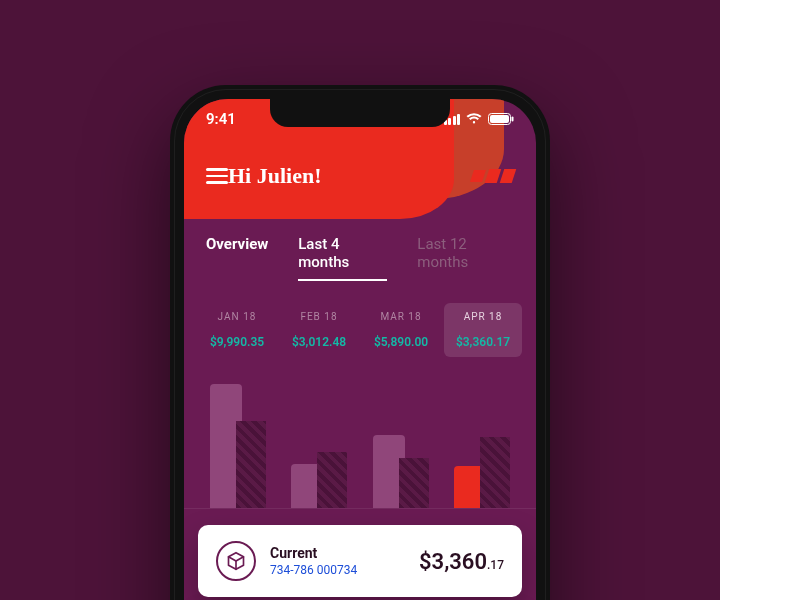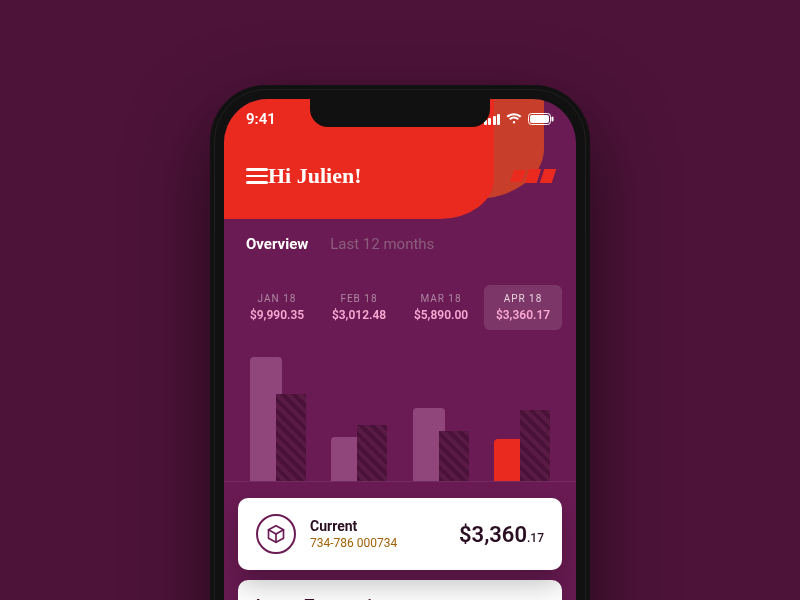--- a/index.html
+++ b/index.html
@@ -1,19 +1,19 @@
 <!DOCTYPE html>
 <html><head>
 <meta charset="utf-8">
 <style>
   * { margin: 0; padding: 0; box-sizing: border-box; }
   body { font-family: -apple-system, BlinkMacSystemFont, "Segoe UI", Roboto, sans-serif; }
 
   .stage {
-    width: 800px; height: 600px;
+    width: 720px; height: 600px;
     background: #4d1339;
     position: relative;
     overflow: hidden;
     display: flex; align-items: center; justify-content: center;
   }
 
   .phone {
     width: 380px; height: 770px;
     background: #111;
     border-radius: 56px;
@@ -88,41 +88,41 @@
     z-index:5;
   }
   .menu { display:flex; flex-direction:column; gap:4px; cursor:pointer;}
   .menu span { width:22px; height:2.5px; background:#fff; border-radius:2px;}
   .greeting { font-family: Georgia, "Times New Roman", serif; font-weight:700; font-size:22px; }
   .logo { margin-left:auto; display:flex; gap:3px; align-items:flex-end;}
   .logo i{ width:12px; height:14px; background:#ea2a1f; transform:skewX(-18deg); display:block;}
   .logo i:first-child{ height:12px; margin-bottom:1px;}
 
   .tabs {
-    display:flex; gap:22px; padding: 24px 22px 0; color:#c59ab6; font-size:15px;
+    display:flex; gap:30px; padding: 24px 22px 0; color:#c59ab6; font-size:15px;
   }
   .tab { position:relative; padding-bottom:10px; cursor:pointer;}
   .tab.active-ov { color:#fff; font-weight:700;}
   .tab.active-mid { color:#fff; font-weight:500;}
   .tab.active-mid::after{
     content:""; position:absolute; left:0; right:0; bottom:0;
     height:2px; background:#fff;
   }
   .tab.dim { color:#8c5e7d;}
 
   .months {
     display:flex; padding: 22px 14px 6px; gap:4px;
   }
   .month {
     flex:1; text-align:center; padding:8px 4px;
     border-radius:6px;
     cursor:pointer;
   }
   .month .m { font-size:10px; letter-spacing:1px; color:#b085a2;}
-  .month .v { font-size:12px; font-weight:600; color:#f9a8d4; margin-top:4px;}
+  .month .v { font-size:12px; font-weight:600; color:#14b8a6; margin-top:13px;}
   .month.selected { background:rgba(255,255,255,0.12);}
   .month.selected .m { color:#e6d2df;}
 
   .chart {
     position:relative; height:140px; margin-top:6px;
     padding: 0 18px; display:flex; align-items:flex-end; gap:10px;
     border-bottom:1px solid rgba(255,255,255,0.08);
   }
   .barpair{
     flex:1; display:flex; align-items:flex-end; justify-content:center; gap:0; position:relative;
@@ -140,21 +140,21 @@
     margin:16px 14px 10px; padding:16px 18px;
     display:flex; align-items:center; gap:14px;
     box-shadow: 0 14px 30px rgba(0,0,0,0.25);
     position:relative; z-index:5;
   }
   .acc-icon{
     width:40px; height:40px; border:2px solid #6a1b53; border-radius:50%;
     display:flex; align-items:center; justify-content:center;
   }
   .acc-text .t1{ font-size:14px; font-weight:700; color:#2a0f22;}
-  .acc-text .t2{ font-size:12px; color:#a16207; margin-top:2px;}
+  .acc-text .t2{ font-size:12px; color:#1d4ed8; margin-top:2px;}
   .acc-amount{ margin-left:auto; font-size:22px; font-weight:600; color:#2a0f22;}
   .acc-amount .cents{ font-size:12px; font-weight:500;}
 
   .card-tx{
     background:#fff; border-radius:10px;
     margin:0 14px; padding:16px 18px;
     display:flex; align-items:center; justify-content:space-between;
     box-shadow: 0 14px 30px rgba(0,0,0,0.25);
   }
   .tx-title{ font-size:16px; font-weight:700; color:#3a0f2e;}
@@ -211,20 +211,21 @@
           <div class="logo">
             <i></i>
               <i></i>
               <i></i>
           </div>
         </div>
       </div>
 
       <div class="tabs">
         <div class="tab active-ov">Overview</div>
+        <div class="tab active-mid">Last 4 months</div>
         <div class="tab dim">Last 12 months</div>
       </div>
 
       <div class="months">
         <div class="month">
           <div class="m">JAN 18</div>
           <div class="v">$9,990.35</div>
         </div>
         <div class="month">
           <div class="m">FEB 18</div>

